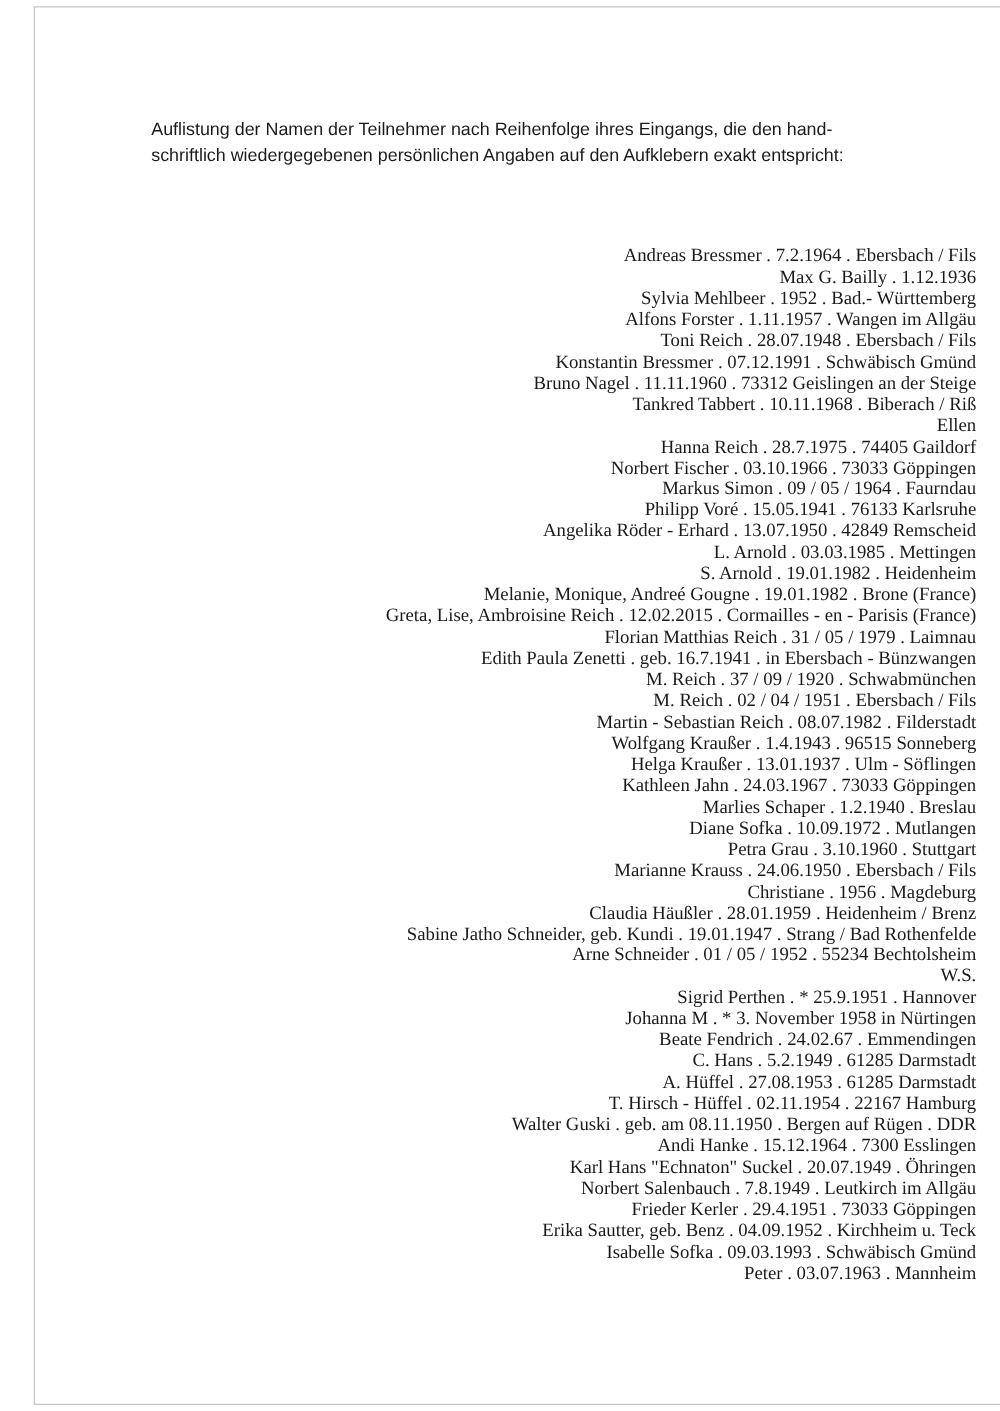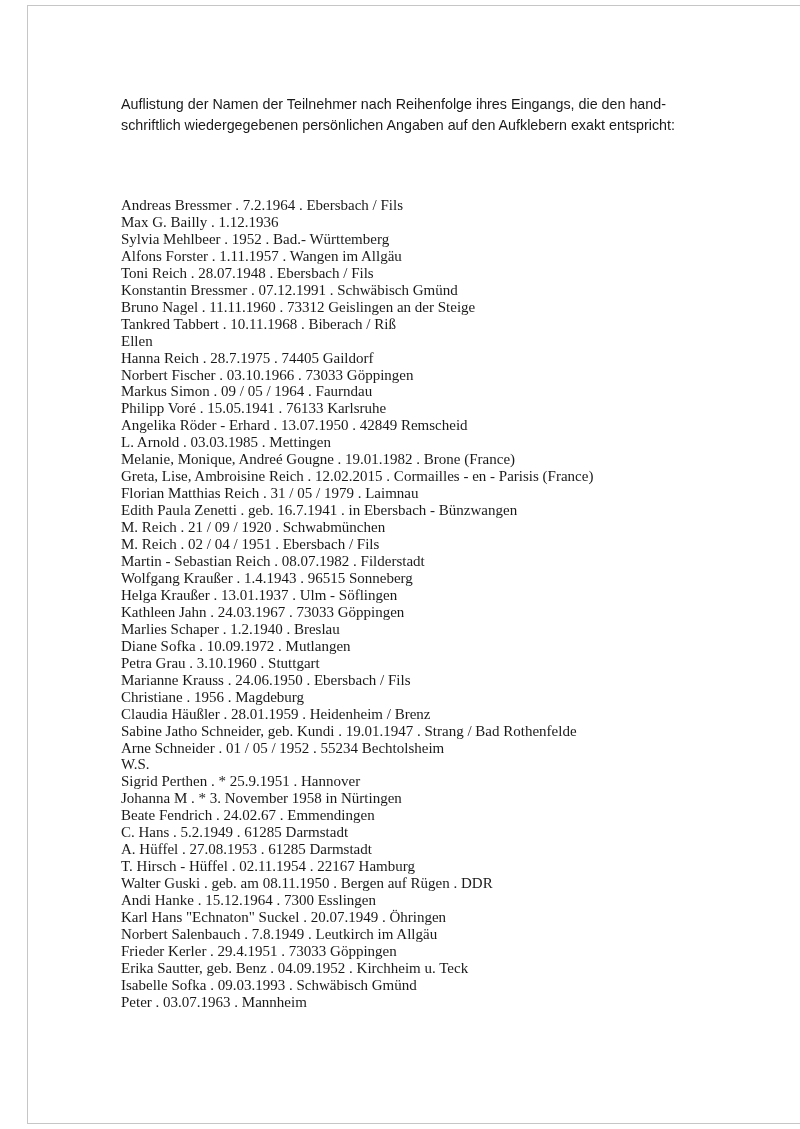--- a/index.html
+++ b/index.html
@@ -34,20 +34,21 @@
   }
   .list {
     position: absolute;
     left: 93px;
     top: 191px;
     width: 660px;
     font-family: "Liberation Serif", "DejaVu Serif", serif;
     font-size: 15px;
     line-height: 16.95px;
     color: #1a1a1a;
+    text-align: right;
   }
   .entry {
     white-space: nowrap;
   }
 </style>
 </head>
 <body>
 
 <div class="page">
   <div class="intro">Auflistung der Namen der Teilnehmer nach Reihenfolge ihres Eingangs, die den hand-
@@ -62,25 +63,26 @@
       <div class="entry">Konstantin Bressmer . 07.12.1991 . Schwäbisch Gmünd</div>
       <div class="entry">Bruno Nagel . 11.11.1960 . 73312 Geislingen an der Steige</div>
       <div class="entry">Tankred Tabbert . 10.11.1968 . Biberach / Riß</div>
       <div class="entry">Ellen</div>
       <div class="entry">Hanna Reich . 28.7.1975 . 74405 Gaildorf</div>
       <div class="entry">Norbert Fischer . 03.10.1966 . 73033 Göppingen</div>
       <div class="entry">Markus Simon . 09 / 05 / 1964 . Faurndau</div>
       <div class="entry">Philipp Voré . 15.05.1941 . 76133 Karlsruhe</div>
       <div class="entry">Angelika Röder - Erhard . 13.07.1950 . 42849 Remscheid</div>
       <div class="entry">L. Arnold . 03.03.1985 . Mettingen</div>
+      <div class="entry">S. Arnold . 19.01.1982 . Heidenheim</div>
       <div class="entry">Melanie, Monique, Andreé Gougne . 19.01.1982 . Brone (France)</div>
       <div class="entry">Greta, Lise, Ambroisine Reich . 12.02.2015 . Cormailles - en - Parisis (France)</div>
       <div class="entry">Florian Matthias Reich . 31 / 05 / 1979 . Laimnau</div>
       <div class="entry">Edith Paula Zenetti . geb. 16.7.1941 . in Ebersbach - Bünzwangen</div>
-      <div class="entry">M. Reich . 21 / 09 / 1920 . Schwabmünchen</div>
+      <div class="entry">M. Reich . 37 / 09 / 1920 . Schwabmünchen</div>
       <div class="entry">M. Reich . 02 / 04 / 1951 . Ebersbach / Fils</div>
       <div class="entry">Martin - Sebastian Reich . 08.07.1982 . Filderstadt</div>
       <div class="entry">Wolfgang Kraußer . 1.4.1943 . 96515 Sonneberg</div>
       <div class="entry">Helga Kraußer . 13.01.1937 . Ulm - Söflingen</div>
       <div class="entry">Kathleen Jahn . 24.03.1967 . 73033 Göppingen</div>
       <div class="entry">Marlies Schaper . 1.2.1940 . Breslau</div>
       <div class="entry">Diane Sofka . 10.09.1972 . Mutlangen</div>
       <div class="entry">Petra Grau . 3.10.1960 . Stuttgart</div>
       <div class="entry">Marianne Krauss . 24.06.1950 . Ebersbach / Fils</div>
       <div class="entry">Christiane . 1956 . Magdeburg</div>

